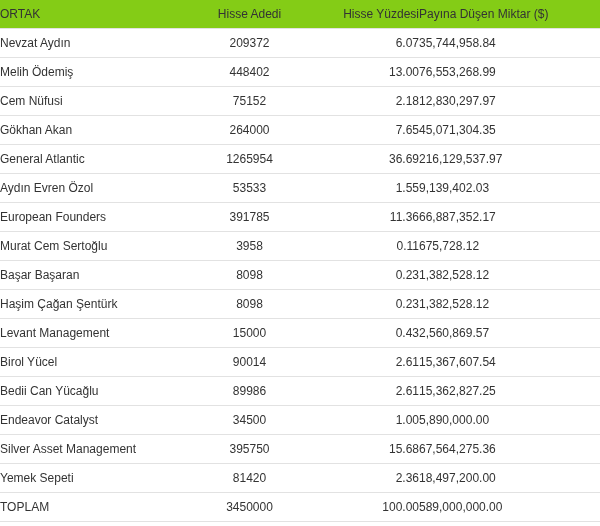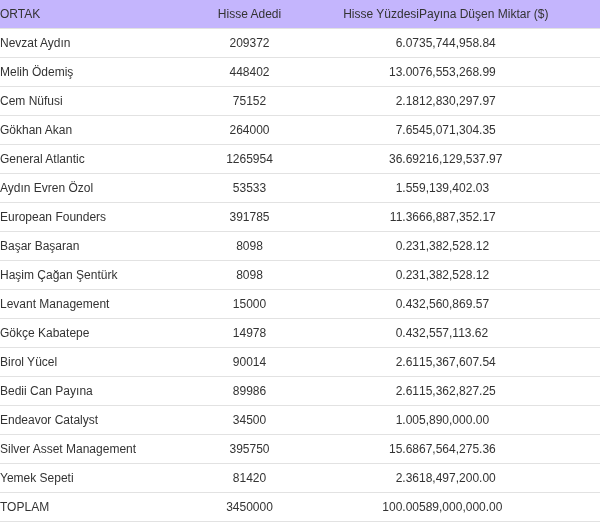--- a/index.html
+++ b/index.html
@@ -26,21 +26,21 @@
     font-size: 12px;
     color: #333333;
     padding: 0;
     height: 28px;
     vertical-align: middle;
     border-bottom: 1px solid #e2e2e2;
     white-space: nowrap;
     overflow: hidden;
   }
   thead th {
-    background: #c4b5fd;
+    background: #84cc16;
     border-bottom: 1px solid #dcdcdc;
     color: #555555;
   }
   .col-name   { width: 192px; text-align: left;  padding-left: 8px; }
   .col-shares { width: 115px; text-align: center; padding-right: 12px; }
   .col-pct    { width: 112px; text-align: right; padding-right: 12px; }
   .col-amount { width: 181px; text-align: left; padding-right: 10px; }
   tbody tr:last-child td {
     border-bottom: 1px solid #e2e2e2;
   }
@@ -97,51 +97,51 @@
       <td class="col-pct">1.55</td>
       <td class="col-amount">9,139,402.03</td>
     </tr>
     <tr>
       <td class="col-name">European Founders</td>
       <td class="col-shares">391785</td>
       <td class="col-pct">11.36</td>
       <td class="col-amount">66,887,352.17</td>
     </tr>
     <tr>
+      <td class="col-name">Murat Cem Sertoğlu</td>
+      <td class="col-shares">3958</td>
+      <td class="col-pct">0.11</td>
+      <td class="col-amount">675,728.12</td>
+    </tr>
+    <tr>
       <td class="col-name">Başar Başaran</td>
       <td class="col-shares">8098</td>
       <td class="col-pct">0.23</td>
       <td class="col-amount">1,382,528.12</td>
     </tr>
     <tr>
       <td class="col-name">Haşim Çağan Şentürk</td>
       <td class="col-shares">8098</td>
       <td class="col-pct">0.23</td>
       <td class="col-amount">1,382,528.12</td>
     </tr>
     <tr>
       <td class="col-name">Levant Management</td>
       <td class="col-shares">15000</td>
       <td class="col-pct">0.43</td>
       <td class="col-amount">2,560,869.57</td>
     </tr>
     <tr>
-      <td class="col-name">Gökçe Kabatepe</td>
-      <td class="col-shares">14978</td>
-      <td class="col-pct">0.43</td>
-      <td class="col-amount">2,557,113.62</td>
-    </tr>
-    <tr>
       <td class="col-name">Birol Yücel</td>
       <td class="col-shares">90014</td>
       <td class="col-pct">2.61</td>
       <td class="col-amount">15,367,607.54</td>
     </tr>
     <tr>
-      <td class="col-name">Bedii Can Payına</td>
+      <td class="col-name">Bedii Can Yücağlu</td>
       <td class="col-shares">89986</td>
       <td class="col-pct">2.61</td>
       <td class="col-amount">15,362,827.25</td>
     </tr>
     <tr>
       <td class="col-name">Endeavor Catalyst</td>
       <td class="col-shares">34500</td>
       <td class="col-pct">1.00</td>
       <td class="col-amount">5,890,000.00</td>
     </tr>

